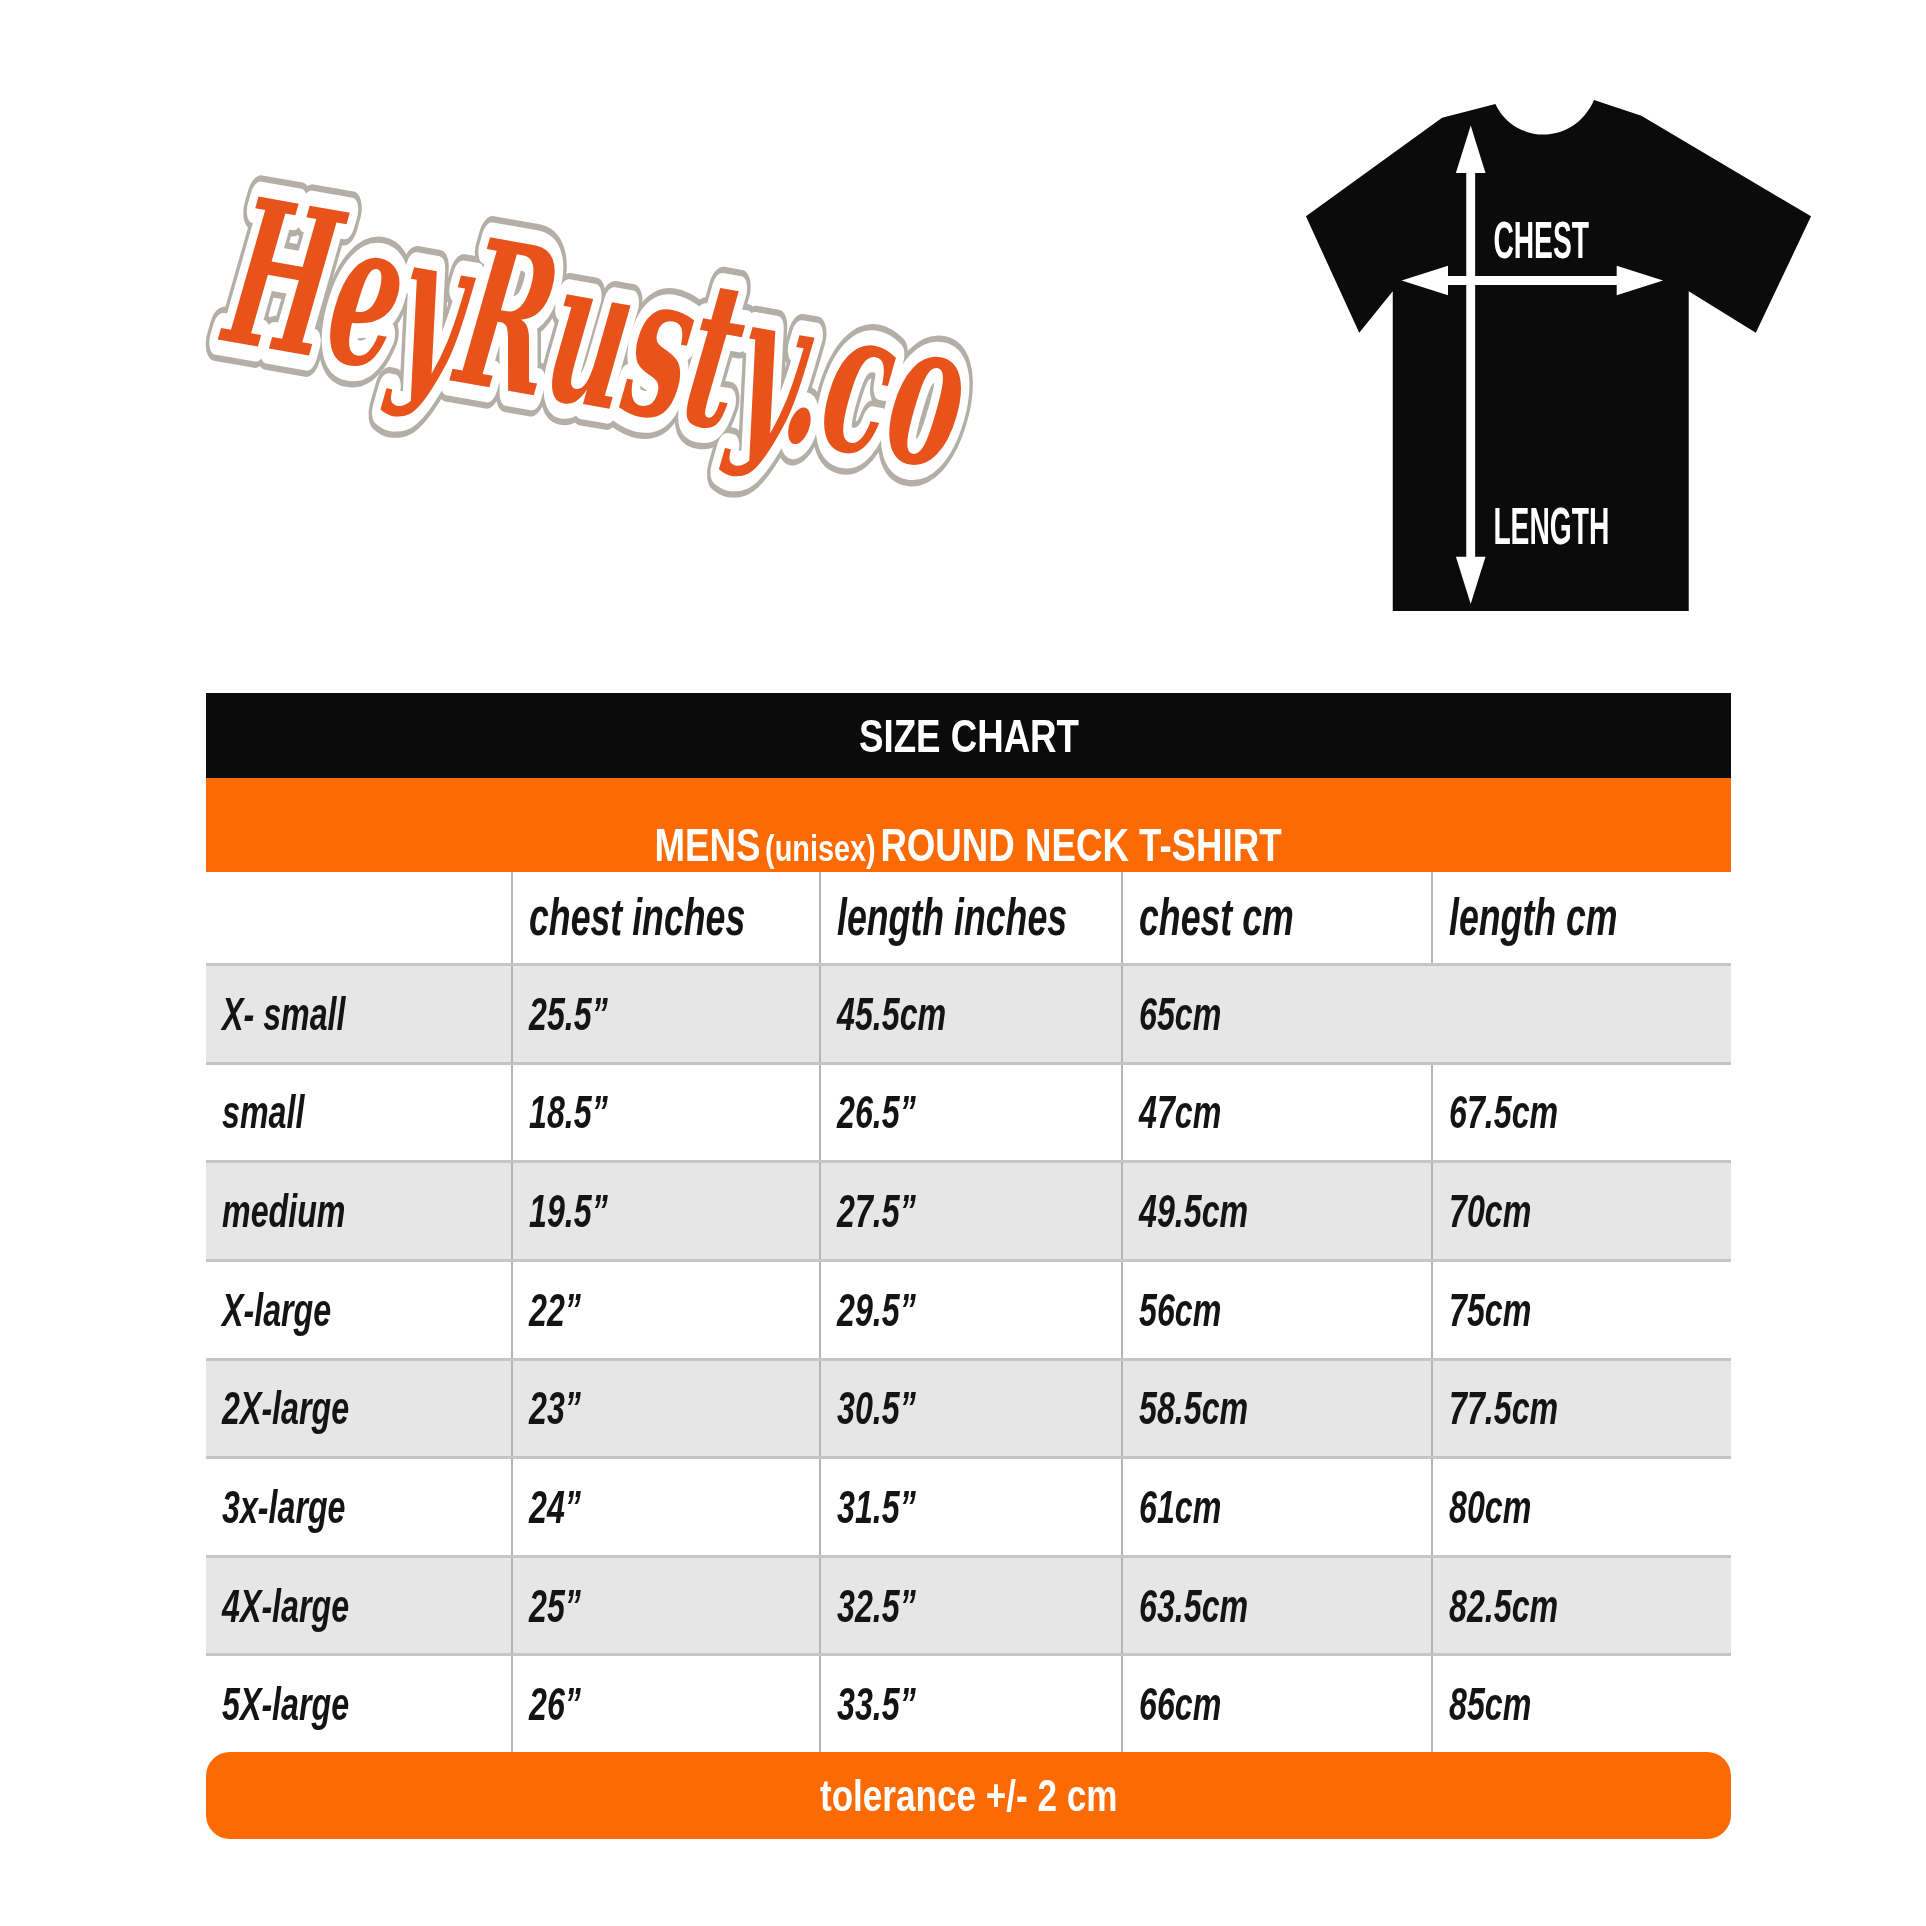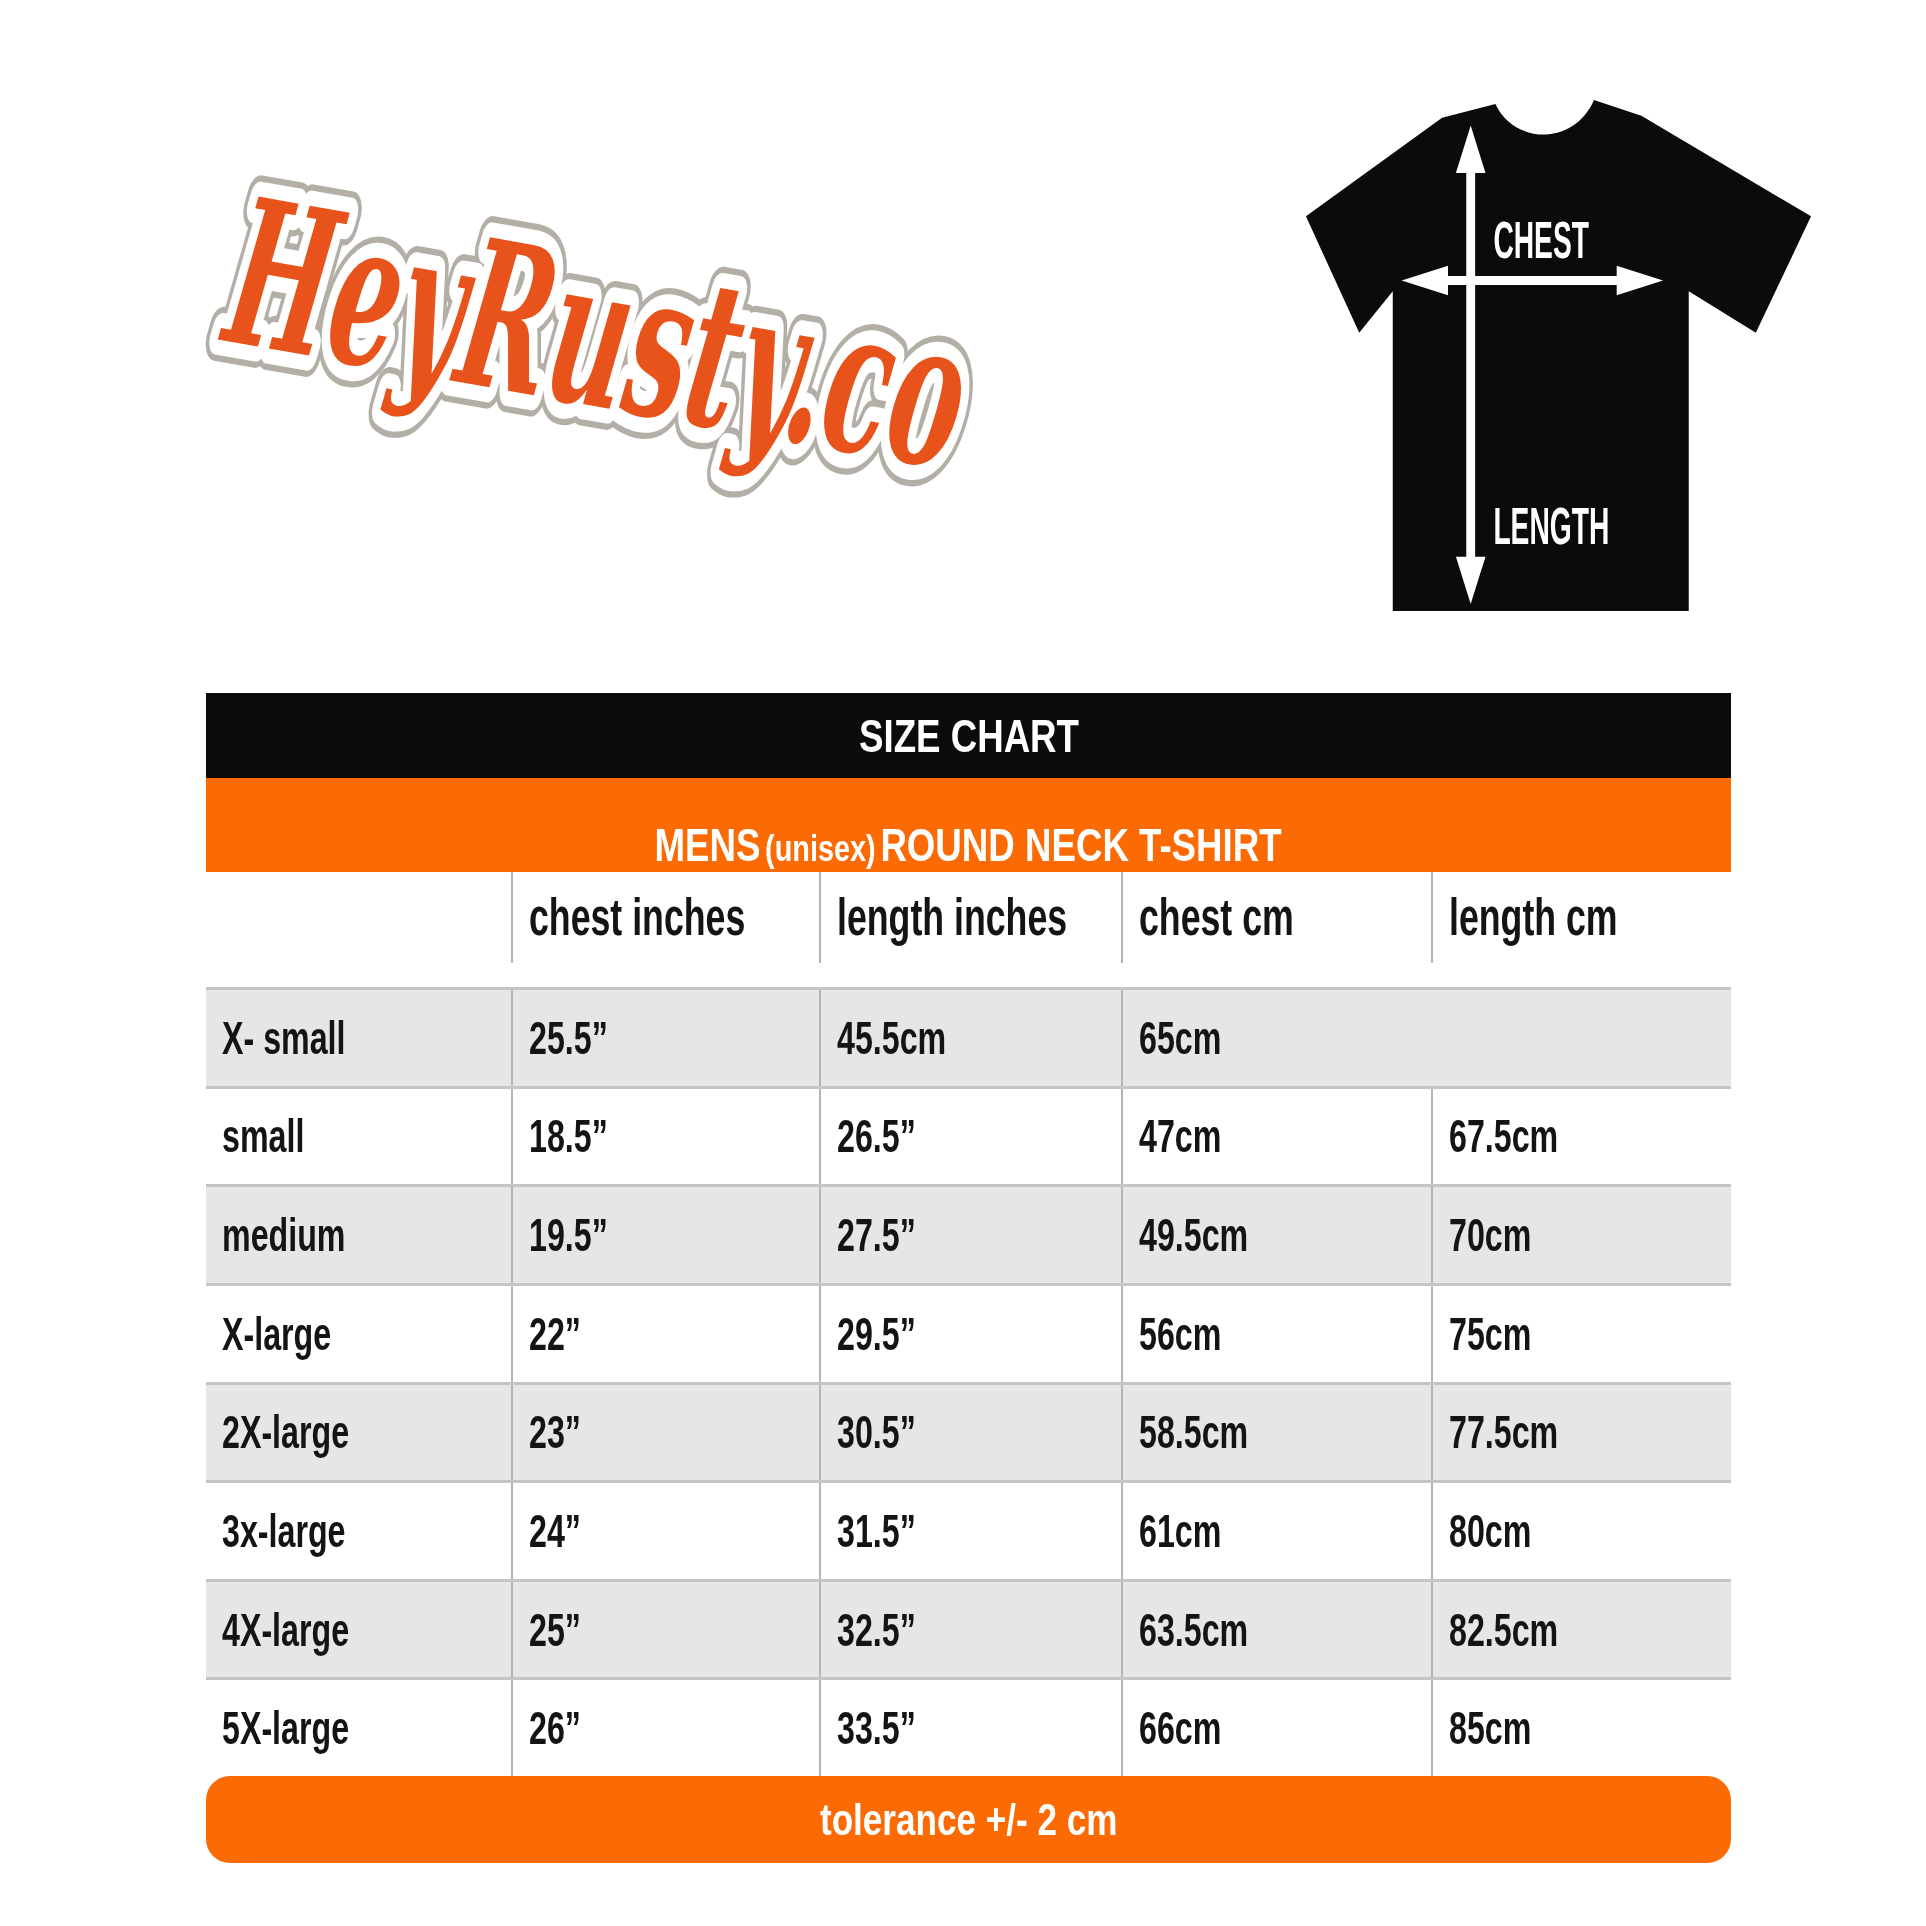--- a/index.html
+++ b/index.html
@@ -18,23 +18,23 @@
   .bar{display:flex;align-items:center;justify-content:center;}
   .bar-black{height:85px;background:#0b0b0b;text-align:right;}
   .bar-orange{height:94px;background:#fb6a03;align-items:flex-end;}
   .bar-footer{height:87px;background:#fb6a03;border-radius:24px;}
   .bar-text{display:inline-block;transform:scaleX(0.78);transform-origin:50% 50%;
     color:#ffffff;font-weight:bold;letter-spacing:0px;white-space:nowrap;}
   .title-text{font-size:47px;}
   .subtitle-text{font-size:47px;}
   .subtitle-mid{font-size:37px;margin:0 6px;}
   .footer-text{font-size:45px;}
-  .grid-row{display:grid;grid-template-columns:20% 20.2% 19.8% 20.3% 19.7%;}
+  .grid-row{display:grid;grid-template-columns:20% 20.2% 19.8% 20.3% 19.7%;font-style:italic;}
   .header-row{height:91px;background:#ffffff;}
-  .rows-block{display:flex;flex-direction:column;height:789px;margin-top:24px;}
+  .rows-block{display:flex;flex-direction:column;height:789px;}
   .data-row{flex:1;border-top:3px solid #c5c5c5;box-sizing:border-box;}
   .data-row:nth-child(odd){background:#e6e6e6;}
   .data-row:nth-child(even){background:#ffffff;}
   .cell{display:flex;align-items:center;padding-left:16px;box-sizing:border-box;overflow:hidden;}
   .cell + .cell{border-left:2px solid #b5b5b5;}
   .cell-text{display:inline-block;transform:scaleX(0.7);transform-origin:0 50%;
     font-weight:bold;color:#141414;white-space:nowrap;}
   .header-cell-text{font-size:51px;}
   .data-cell-text{font-size:46px;}
 </style>

